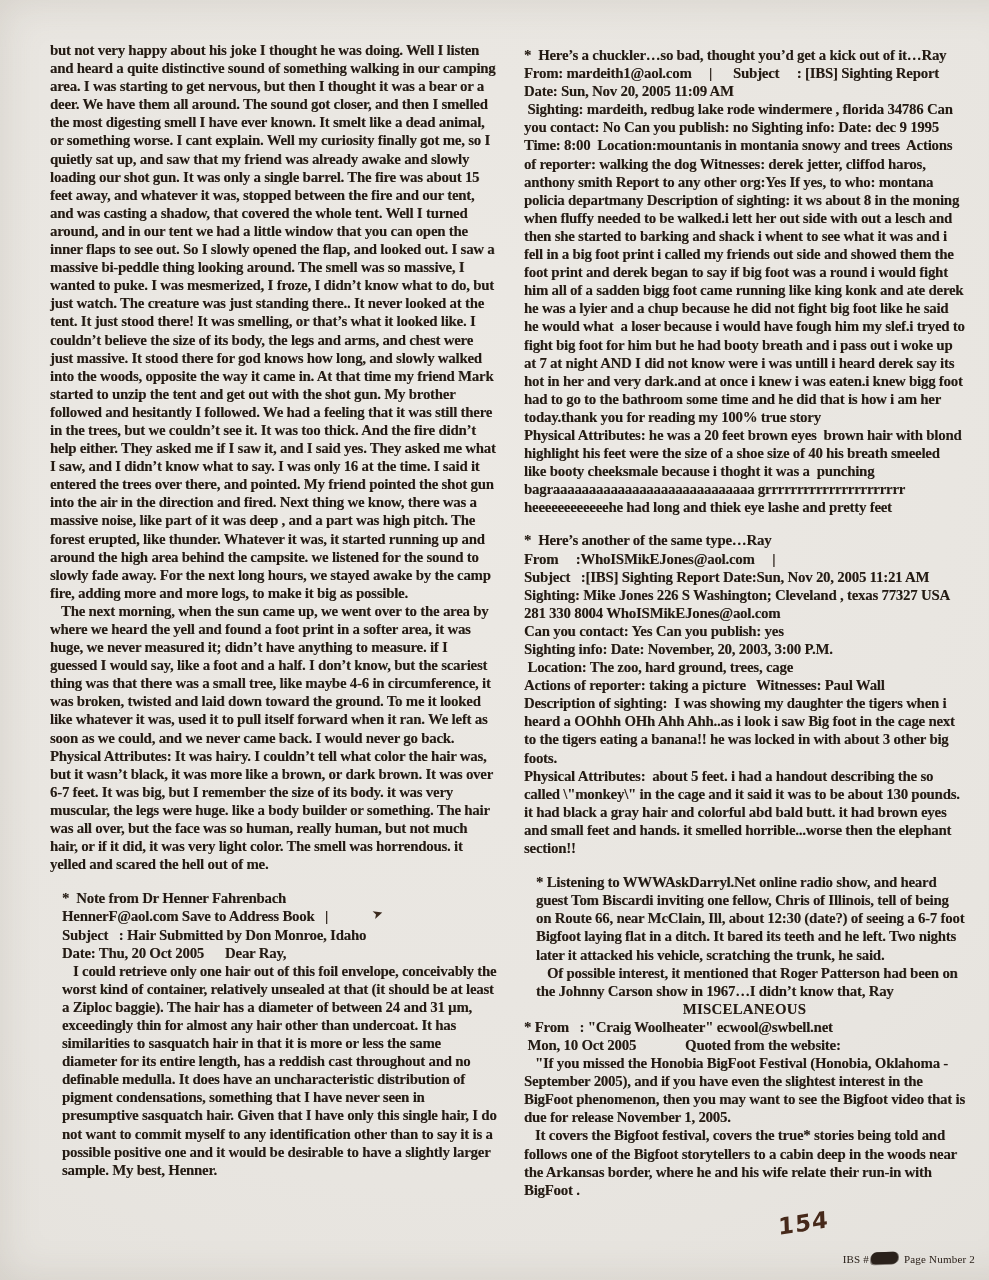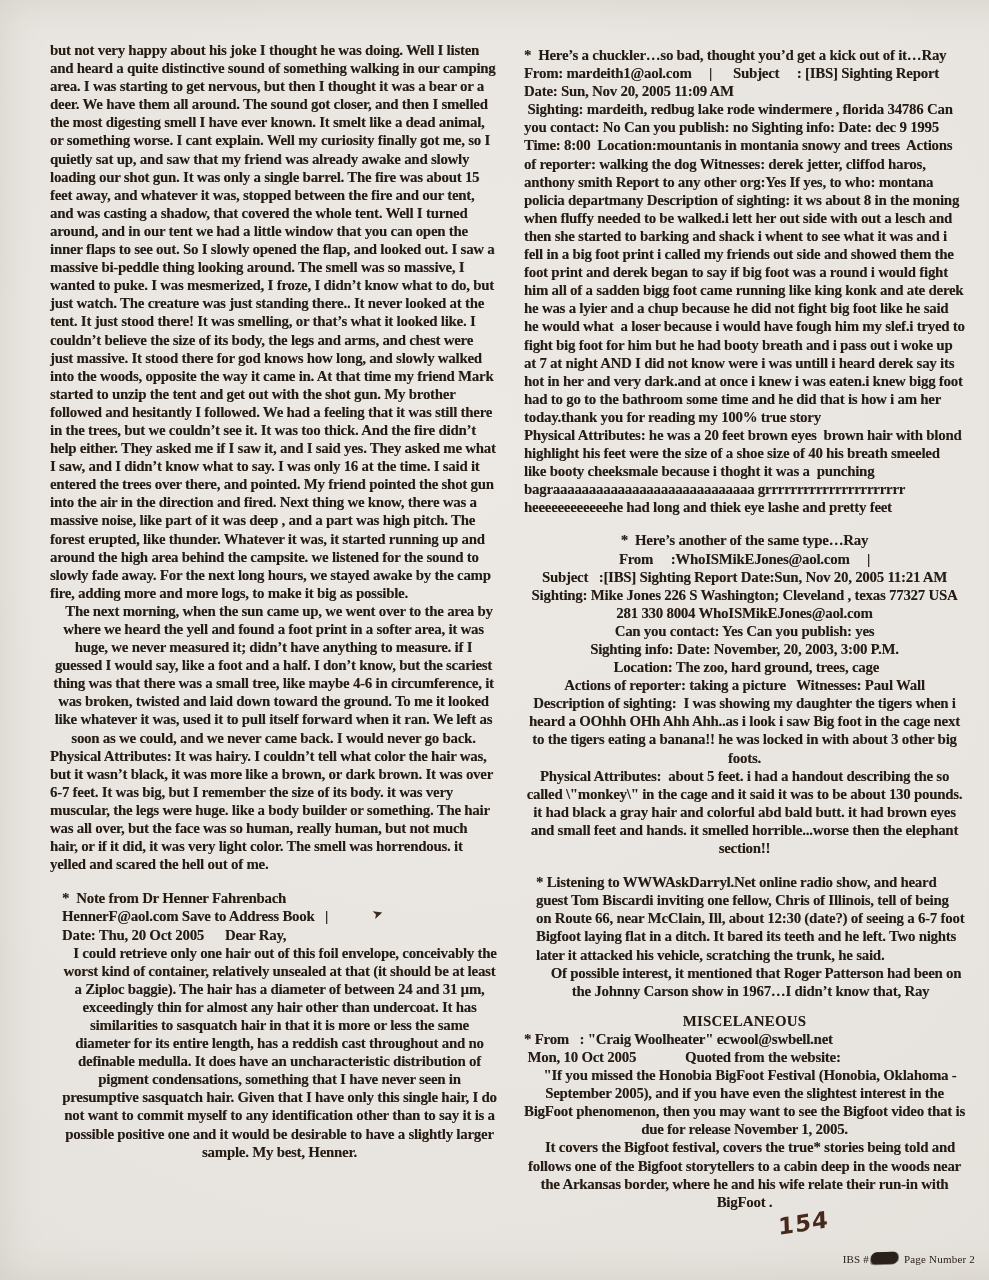--- a/index.html
+++ b/index.html
@@ -22,27 +22,26 @@
     position: absolute;
     font-size: 14.8px;
     line-height: 18.1px;
     letter-spacing: -0.2px;
     text-shadow: 0.3px 0.3px 0.4px rgba(36,27,19,0.35);
   }
   .col-left  { left: 50px;  top: 41px; width: 447px; }
   .col-right { left: 524px; top: 46px; width: 441px; }
 
   .t { margin: 0; white-space: pre-wrap; }
-  .ind { text-indent: 11px; text-align: center; }
+  .ind { text-indent: 11px; }
   .gap { margin-top: 16px; margin-left: 12px; }
-  .gap-sm { margin-top: 15px; text-align: center; }
+  .gap-sm { margin-top: 15px; }
 
   .misc-heading {
     text-align: center;
-    margin-top: 12px;
     letter-spacing: 0.3px;
   }
 
   .arrow-mark {
     position: absolute;
     left: 372px;
     top: 906px;
     font-size: 13px;
     color: #3a291d;
     transform: rotate(-18deg);
@@ -88,20 +87,21 @@
 <div class="page">
 
   <div class="col col-left">
     <p class="t">but not very happy about his joke I thought he was doing. Well I listen and heard a quite distinctive sound of something walking in our camping area. I was starting to get nervous, but then I thought it was a bear or a deer. We have them all around. The sound got closer, and then I smelled the most digesting smell I have ever known. It smelt like a dead animal, or something worse. I cant explain. Well my curiosity finally got me, so I quietly sat up, and saw that my friend was already awake and slowly loading our shot gun. It was only a single barrel. The fire was about 15 feet away, and whatever it was, stopped between the fire and our tent, and was casting a shadow, that covered the whole tent. Well I turned around, and in our tent we had a little window that you can open the inner flaps to see out. So I slowly opened the flap, and looked out. I saw a massive bi-peddle thing looking around. The smell was so massive, I wanted to puke. I was mesmerized, I froze, I didn’t know what to do, but just watch. The creature was just standing there.. It never looked at the tent. It just stood there! It was smelling, or that’s what it looked like. I couldn’t believe the size of its body, the legs and arms, and chest were just massive. It stood there for god knows how long, and slowly walked into the woods, opposite the way it came in. At that time my friend Mark started to unzip the tent and get out with the shot gun. My brother followed and hesitantly I followed. We had a feeling that it was still there in the trees, but we couldn’t see it. It was too thick. And the fire didn’t help either. They asked me if I saw it, and I said yes. They asked me what I saw, and I didn’t know what to say. I was only 16 at the time. I said it entered the trees over there, and pointed. My friend pointed the shot gun into the air in the direction and fired. Next thing we know, there was a massive noise, like part of it was deep , and a part was high pitch. The forest erupted, like thunder. Whatever it was, it started running up and around the high area behind the campsite. we listened for the sound to slowly fade away. For the next long hours, we stayed awake by the camp fire, adding more and more logs, to make it big as possible.</p>
     <p class="t ind">The next morning, when the sun came up, we went over to the area by where we heard the yell and found a foot print in a softer area, it was huge, we never measured it; didn’t have anything to measure. if I guessed I would say, like a foot and a half. I don’t know, but the scariest thing was that there was a small tree, like maybe 4-6 in circumference, it was broken, twisted and laid down toward the ground. To me it looked like whatever it was, used it to pull itself forward when it ran. We left as soon as we could, and we never came back. I would never go back.</p>
     <p class="t">Physical Attributes: It was hairy. I couldn’t tell what color the hair was, but it wasn’t black, it was more like a brown, or dark brown. It was over 6-7 feet. It was big, but I remember the size of its body. it was very muscular, the legs were huge. like a body builder or something. The hair was all over, but the face was so human, really human, but not much hair, or if it did, it was very light color. The smell was horrendous. it yelled and scared the hell out of me.</p>
 
     <div class="gap">
       <p class="t">*  Note from Dr Henner Fahrenbach</p>
       <p class="t">HennerF@aol.com Save to Address Book   |</p>
+      <p class="t">Subject   : Hair Submitted by Don Monroe, Idaho</p>
       <p class="t">Date: Thu, 20 Oct 2005      Dear Ray,</p>
       <p class="t ind">I could retrieve only one hair out of this foil envelope, conceivably the worst kind of container, relatively unsealed at that (it should be at least a Ziploc baggie). The hair has a diameter of between 24 and 31 µm, exceedingly thin for almost any hair other than undercoat. It has similarities to sasquatch hair in that it is more or less the same diameter for its entire length, has a reddish cast throughout and no definable medulla. It does have an uncharacteristic distribution of pigment condensations, something that I have never seen in presumptive sasquatch hair. Given that I have only this single hair, I do not want to commit myself to any identification other than to say it is a possible positive one and it would be desirable to have a slightly larger sample. My best, Henner.</p>
     </div>
   </div>
 
   <div class="col col-right">
     <p class="t">*  Here’s a chuckler…so bad, thought you’d get a kick out of it…Ray    From: mardeith1@aol.com     |      Subject     : [IBS] Sighting Report    Date: Sun, Nov 20, 2005 11:09 AM</p>
     <p class="t"> Sighting: mardeith, redbug lake rode windermere , florida 34786 Can you contact: No Can you publish: no Sighting info: Date: dec 9 1995 Time: 8:00  Location:mountanis in montania snowy and trees  Actions of reporter: walking the dog Witnesses: derek jetter, cliffod haros, anthony smith Report to any other org:Yes If yes, to who: montana policia departmany Description of sighting: it ws about 8 in the moning when fluffy needed to be walked.i lett her out side with out a lesch and then she started to barking and shack i whent to see what it was and i fell in a big foot print i called my friends out side and showed them the foot print and derek began to say if big foot was a round i would fight him all of a sadden bigg foot came running like king konk and ate derek he was a lyier and a chup because he did not fight big foot like he said he would what  a loser because i would have fough him my slef.i tryed to fight big foot for him but he had booty breath and i pass out i woke up at 7 at night AND I did not know were i was untill i heard derek say its hot in her and very dark.and at once i knew i was eaten.i knew bigg foot had to go to the bathroom some time and he did that is how i am her today.thank you for reading my 100% true story</p>
     <p class="t">Physical Attributes: he was a 20 feet brown eyes  brown hair with blond highlight his feet were the size of a shoe size of 40 his breath smeeled like booty cheeksmale because i thoght it was a  punching bagraaaaaaaaaaaaaaaaaaaaaaaaaaaa grrrrrrrrrrrrrrrrrrrrrr heeeeeeeeeeeehe had long and thiek eye lashe and pretty feet</p>
 

